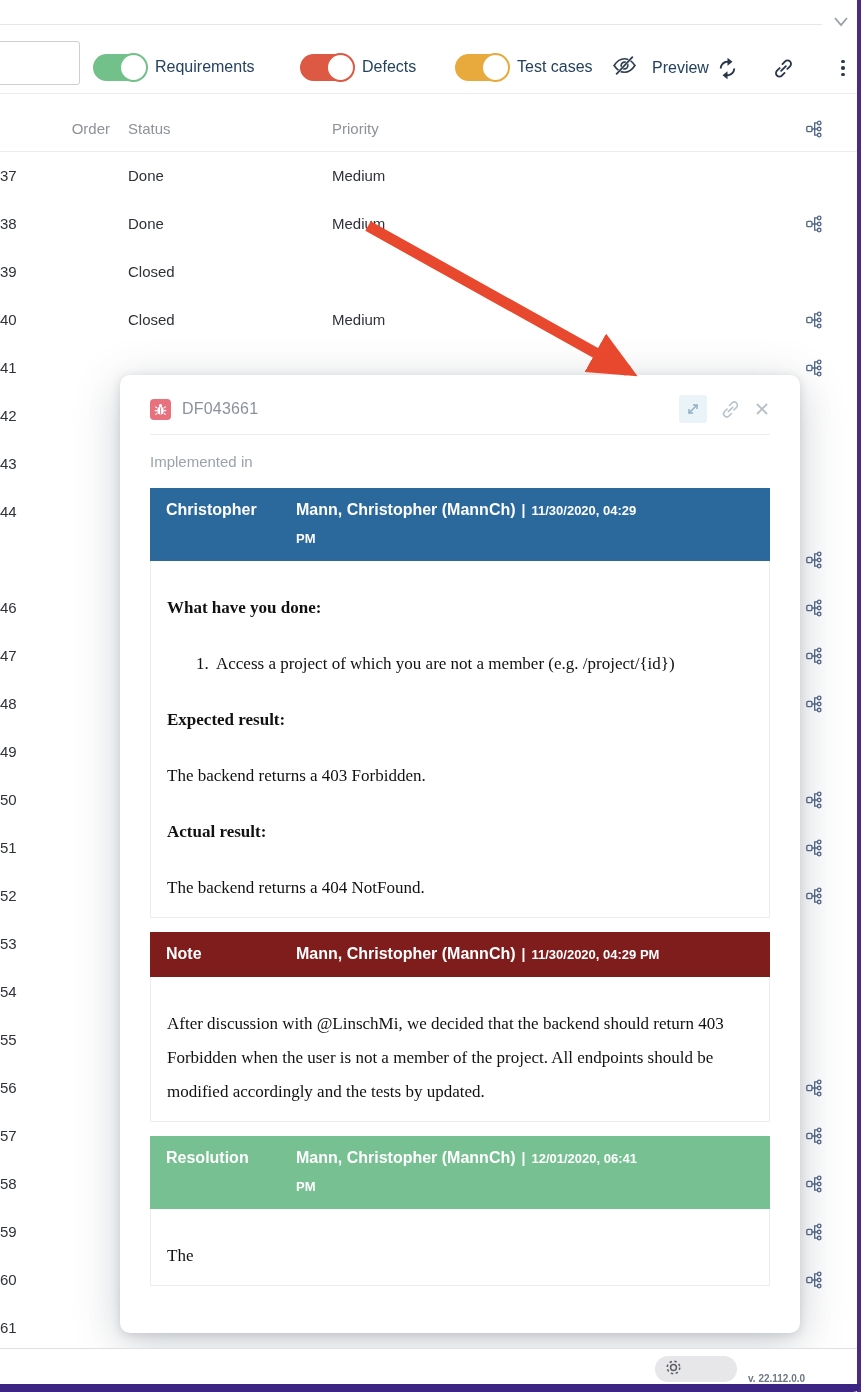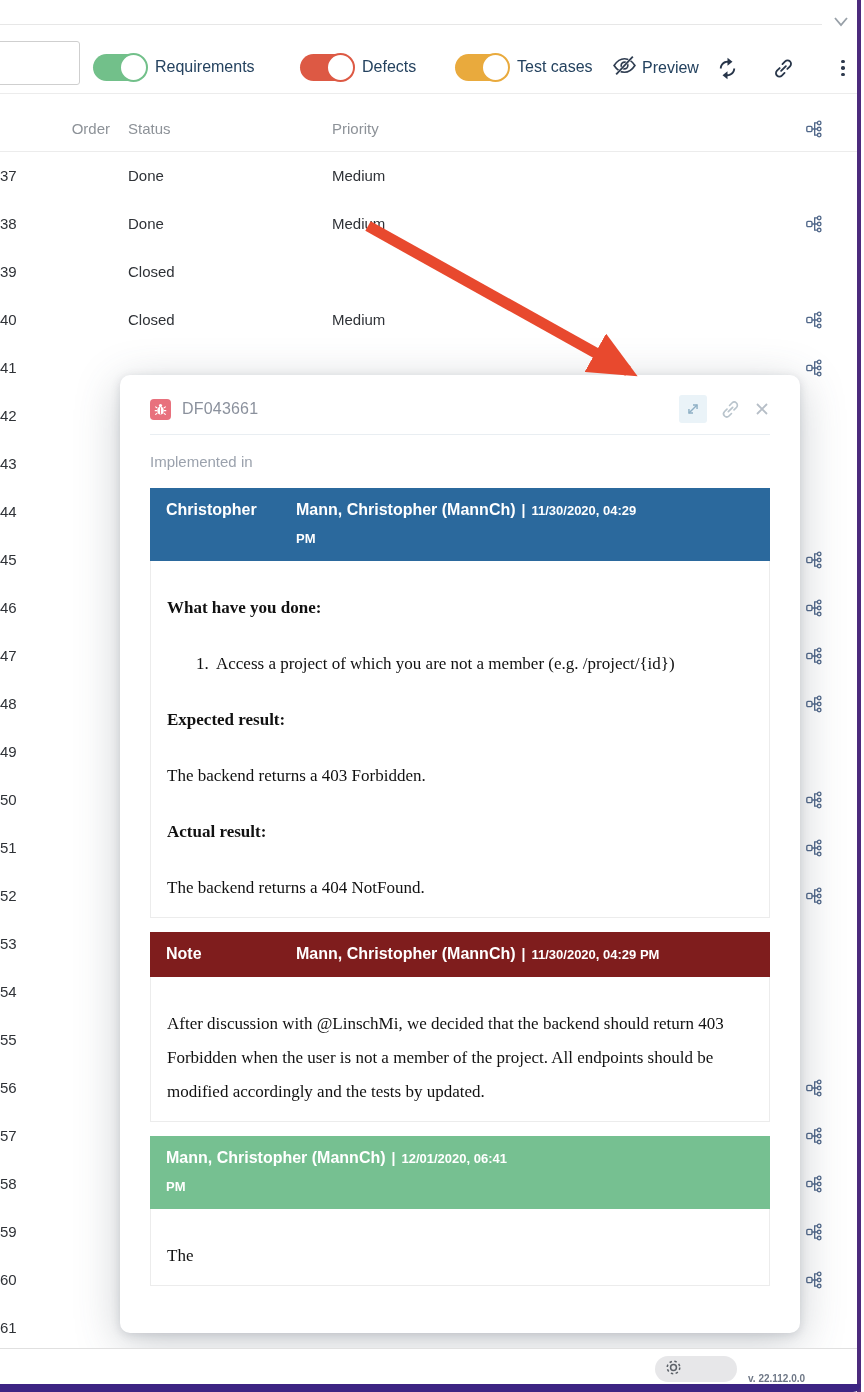--- a/index.html
+++ b/index.html
@@ -14,21 +14,21 @@
   .chevron-top { position:absolute; left:830px; top:12px; width:22px; height:18px; cursor:pointer; }
 
   
   .toolbar { position:absolute; left:0; top:19px; width:857px; height:75px; border-bottom:1px solid #ececec; }
   .filter-box { position:absolute; left:-8px; top:22px; width:88px; height:44px; border:1px solid #cfcfcf; border-radius:3px; background:#fff; font-size:15px; padding:0 8px; color:#333; outline:none; }
   .toggle { position:absolute; top:33px; height:30px; display:flex; align-items:center; gap:9px; cursor:pointer; }
   .toggle-0 { left:93px; } .toggle-1 { left:300px; } .toggle-2 { left:455px; }
   .pill { position:relative; width:53px; height:27px; border-radius:14px; }
   .knob { position:absolute; right:-2px; top:-1px; width:29px; height:29px; border-radius:50%; background:#fff; border:2px solid; }
   .toggle-label, .preview-label { font-size:16px; color:#24425f; white-space:nowrap; }
-  .preview-btn { position:absolute; left:612px; top:36px; display:flex; align-items:center; gap:5px; cursor:pointer; }
+  .preview-btn { position:absolute; left:612px; top:36px; display:flex; align-items:center; gap:15px; cursor:pointer; }
   .tb-icon { position:absolute; top:38px; cursor:pointer; }
   .tb-refresh { left:716px; } .tb-link { left:772px; }
   .kebab { position:absolute; left:836px; top:36px; width:14px; height:26px; display:flex; flex-direction:column; align-items:center; justify-content:center; gap:3px; cursor:pointer; }
   .kebab i { width:3.5px; height:3.5px; border-radius:50%; background:#2e3a4d; }
 
   
   .thead { position:absolute; left:0; top:106px; width:857px; height:46px; border-bottom:1px solid #ececec; color:#8d9298; font-size:15px; }
   .th-order { position:absolute; left:0; top:0; width:110px; text-align:right; line-height:46px; }
   .th-status { position:absolute; left:128px; line-height:46px; }
   .th-priority { position:absolute; left:332px; line-height:46px;text-align:right; }
@@ -218,21 +218,20 @@
         <span class="cell-order">43</span>
         <span class="cell-status"></span>
         <span class="cell-priority"></span>
       </div>
       <div class="row">
         <span class="cell-order">44</span>
         <span class="cell-status"></span>
         <span class="cell-priority"></span>
       </div>
       <div class="row">
-        <span class="cell-order">45</span>
         <span class="cell-status"></span>
         <span class="cell-priority"></span>
         <span class="cell-icon"><svg width="18" height="18" viewBox="0 0 16 16">
             <g fill="none" stroke="#51688a" stroke-width="1.2">
               <rect x="1.6" y="5.7" width="4.6" height="4.6" rx="1"></rect>
               <circle cx="12.6" cy="2.6" r="1.6"></circle>
               <circle cx="12.6" cy="8" r="1.6"></circle>
               <circle cx="12.6" cy="13.4" r="1.6"></circle>
               <path d="M6.2 8 H8.6 M8.6 8 V2.6 H11 M8.6 8 H11 M8.6 8 V13.4 H11"></path>
             </g>
@@ -482,20 +481,21 @@
           <div class="sec-head" style="background: #7f1d1d;">
             <span class="sec-title">Note</span>
             <span class="sec-right"><span class="sec-author">Mann, Christopher (MannCh)</span><span class="sec-sep">|</span><span class="sec-date">11/30/2020, 04:29 PM</span></span>
           </div>
           <div class="sec-body">
             <p class="b-para">After discussion with @LinschMi, we decided that the backend should return 403 Forbidden when the user is not a member of the project. All endpoints should be modified accordingly and the tests by updated.</p>
           </div>
         </div>
         <div class="section">
           <div class="sec-head" style="background: rgb(118, 192, 145);">
+            <span class="sec-title">Resolution</span>
             <span class="sec-right"><span class="sec-author">Mann, Christopher (MannCh)</span><span class="sec-sep">|</span><span class="sec-date">12/01/2020, 06:41</span><span class="sec-date sec-date2">PM</span></span>
           </div>
           <div class="sec-body">
             <p class="b-para">The</p>
           </div>
         </div>
       </div>
   </div>
 
   <svg class="arrow-overlay">

